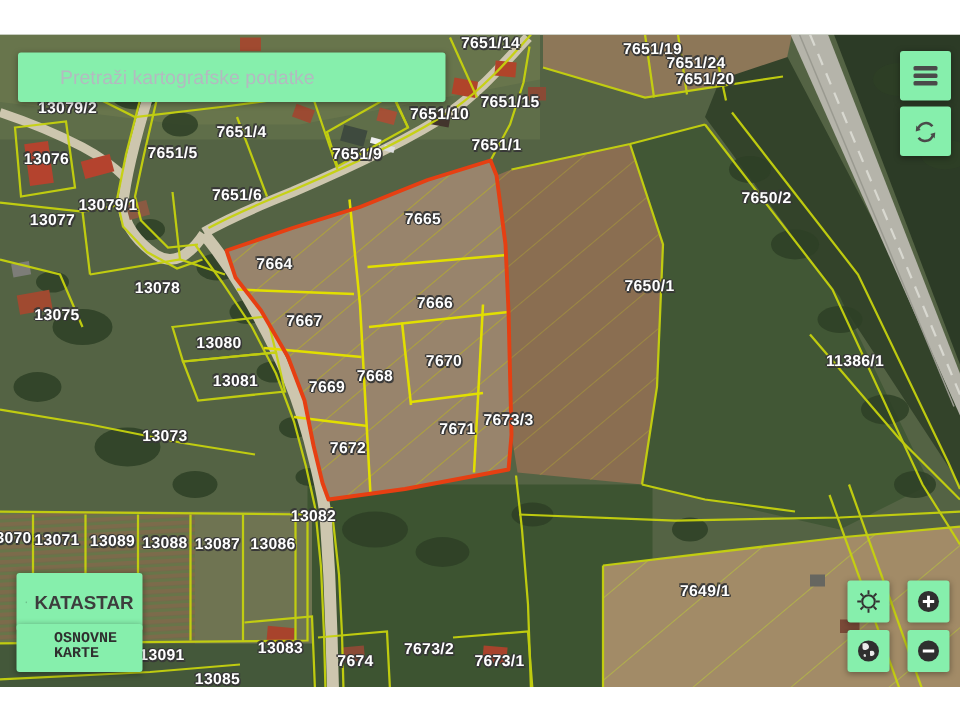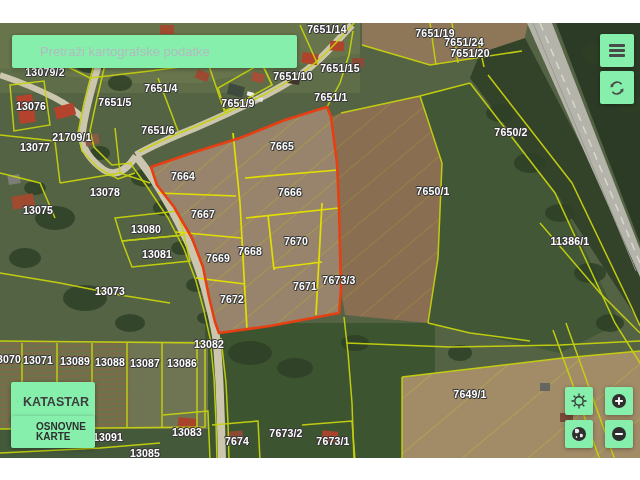--- a/index.html
+++ b/index.html
@@ -23,21 +23,21 @@
   #btn-menu{left:600px;top:34px;width:34px;height:33px;}
   #btn-refresh{left:600px;top:71px;width:34px;height:33px;}
   #btn-locate{left:565px;top:387px;width:28px;height:28px;}
   #btn-zoomin{left:605px;top:387px;width:28px;height:28px;}
   #btn-globe{left:565px;top:420px;width:28px;height:28px;}
   #btn-zoomout{left:605px;top:420px;width:28px;height:28px;}
   #btn-katastar{left:11px;top:382px;width:84px;height:39px;display:flex;align-items:center;gap:5px;
                 padding:0 6px;cursor:pointer;box-sizing:border-box;}
   #btn-katastar .lbl{font-size:12.5px;font-weight:700;color:#3d3d3d;}
   #btn-osnovne{left:11px;top:416px;width:84px;height:32px;display:flex;align-items:center;gap:5px;
-               padding:0 20px;cursor:pointer;box-sizing:border-box;}
+               padding:0 20px;cursor:pointer;box-sizing:border-box;font-family:Liberation Mono, monospace;}
   #btn-osnovne .lbl{font-size:10px;font-weight:700;color:#2f2f2f;line-height:10.5px;}
   .bars span{display:block;width:16px;height:2.3px;background:#4a4a4a;margin:2.6px 0;border-radius:1px;}
   .sel-outline{stroke:var(--sel-red,#e63f12);}
   .yline{stroke:var(--yline,#c6d20e);}
   .ybright{stroke:var(--ybright,#e2df00);}
 </style>
 </head>
 <body>
 
 <div id="stage">
@@ -215,30 +215,30 @@
         <span class="plabel" style="left: 470px; top: 30px;">7651/20</span>
         <span class="plabel" style="left: 340px; top: 45px;">7651/15</span>
         <span class="plabel" style="left: 293px; top: 53px; text-align: center;">7651/10</span>
         <span class="plabel" style="left: 331px; top: 74px;">7651/1</span>
         <span class="plabel" style="left: 161px; top: 65px;">7651/4</span>
         <span class="plabel" style="left: 238px; top: 80px;">7651/9</span>
         <span class="plabel" style="left: 115px; top: 79px;">7651/5</span>
         <span class="plabel" style="left: 158px; top: 107px;">7651/6</span>
         <span class="plabel" style="left: 45px; top: 49px;">13079/2</span>
         <span class="plabel" style="left: 31px; top: 83px;">13076</span>
-        <span class="plabel" style="left: 72px; top: 114px;">21709/1</span>
+        <span class="plabel" style="left: 72px; top: 114px;">13079/1</span>
         <span class="plabel" style="left: 35px; top: 124px;">13077</span>
         <span class="plabel" style="left: 105px; top: 169px;">13078</span>
         <span class="plabel" style="left: 38px; top: 187px;">13075</span>
         <span class="plabel" style="left: 146px; top: 206px;">13080</span>
         <span class="plabel" style="left: 157px; top: 231px;">13081</span>
         <span class="plabel" style="left: 110px; top: 268px;">13073</span>
         <span class="plabel" style="left: 183px; top: 153px;">7664</span>
         <span class="plabel" style="left: 282px; top: 123px;">7665</span>
-        <span class="plabel" style="left: 290px; top: 169px;">7666</span>
+        <span class="plabel" style="left: 290px; top: 179px;">7666</span>
         <span class="plabel" style="left: 203px; top: 191px;">7667</span>
         <span class="plabel" style="left: 250px; top: 228px;">7668</span>
         <span class="plabel" style="left: 218px; top: 235px;">7669</span>
         <span class="plabel" style="left: 296px; top: 218px;">7670</span>
         <span class="plabel" style="left: 305px; top: 263px;">7671</span>
         <span class="plabel" style="left: 232px; top: 276px;">7672</span>
         <span class="plabel" style="left: 339px; top: 257px;">7673/3</span>
         <span class="plabel" style="left: 511px; top: 109px;">7650/2</span>
         <span class="plabel" style="left: 433px; top: 168px;">7650/1</span>
         <span class="plabel" style="left: 570px; top: 218px;">11386/1</span>

